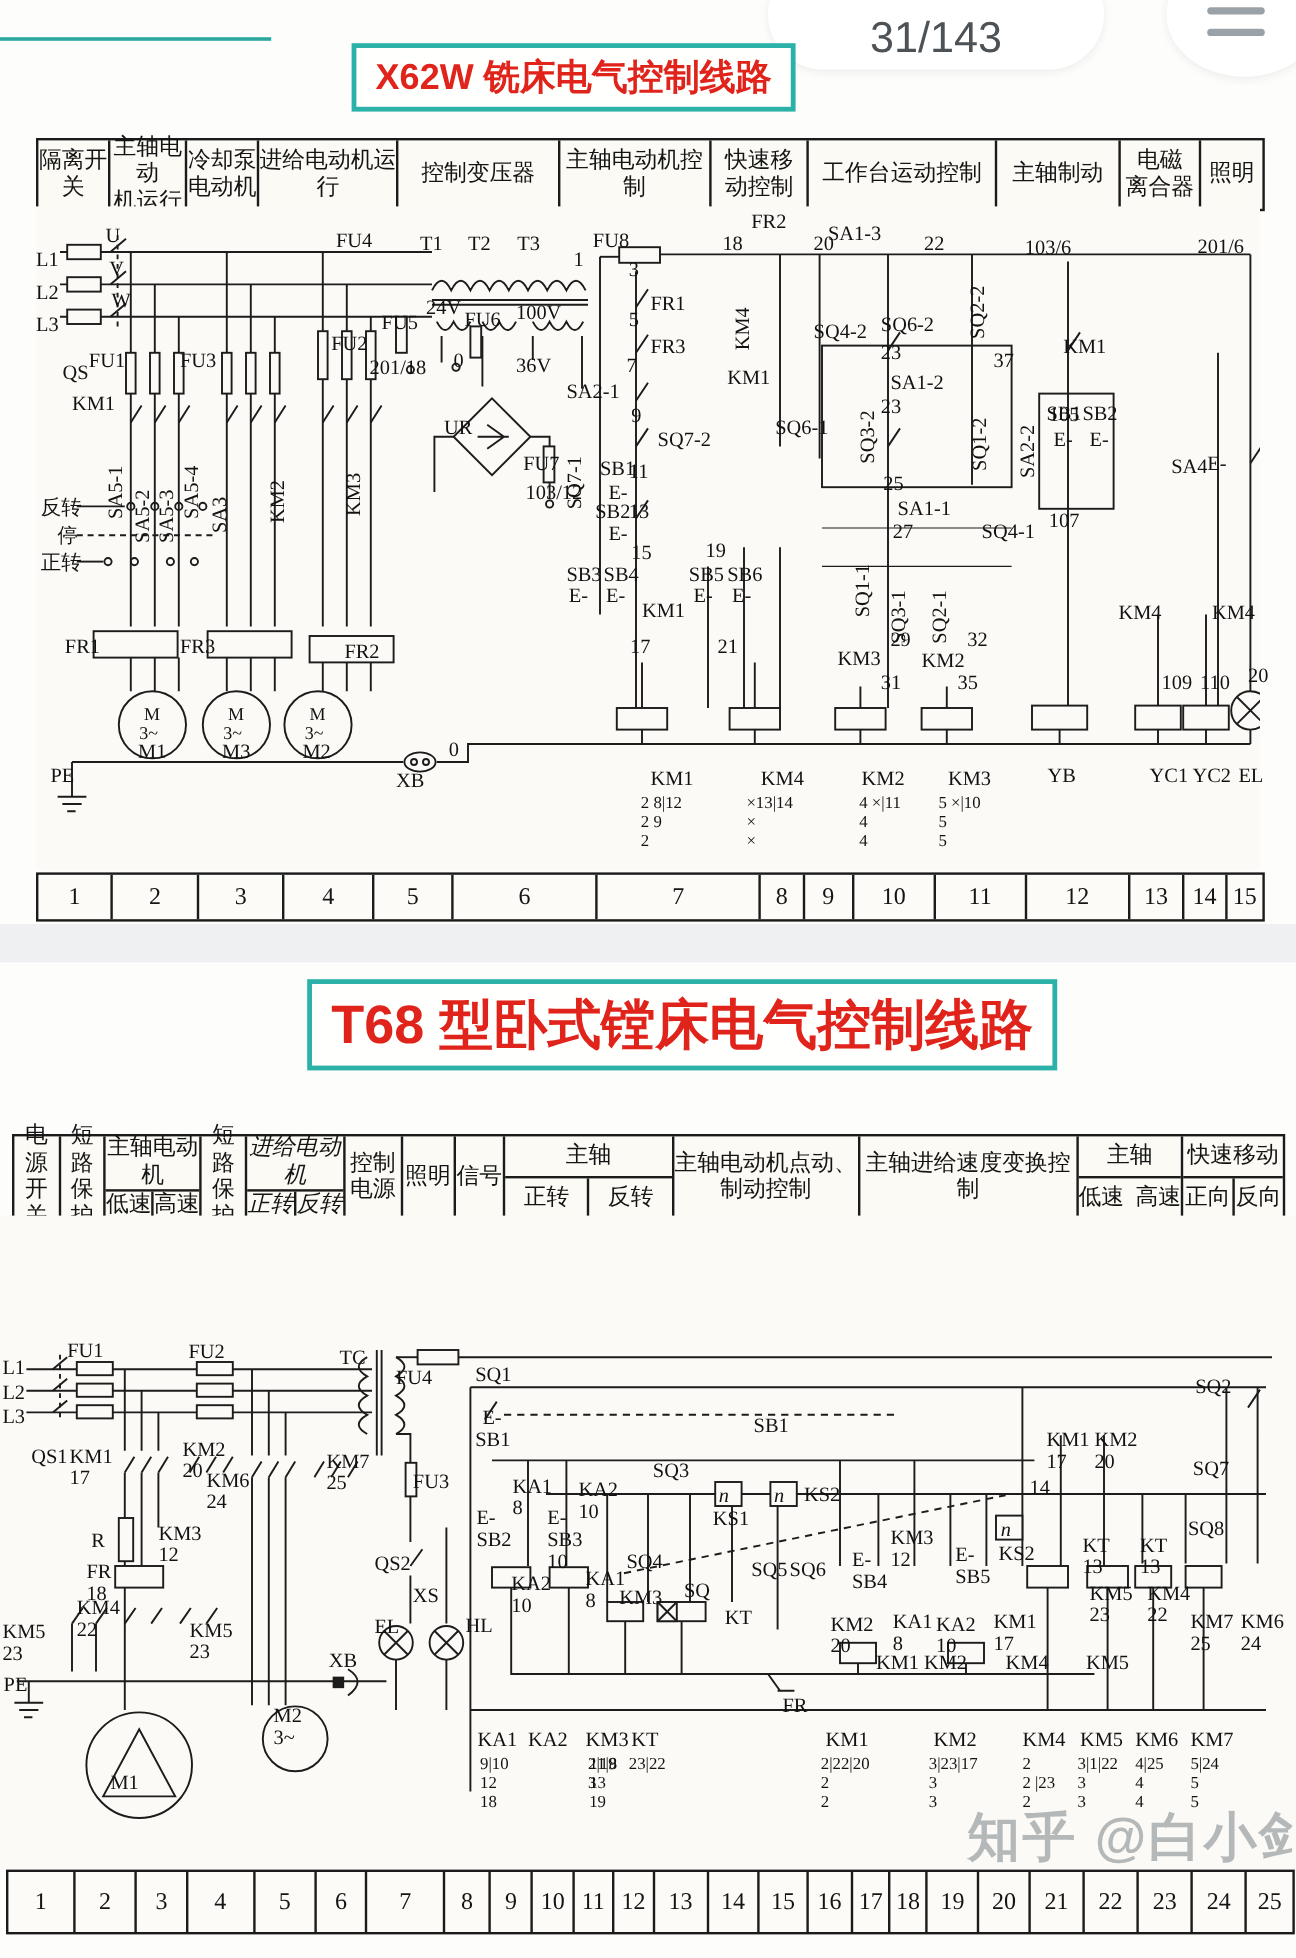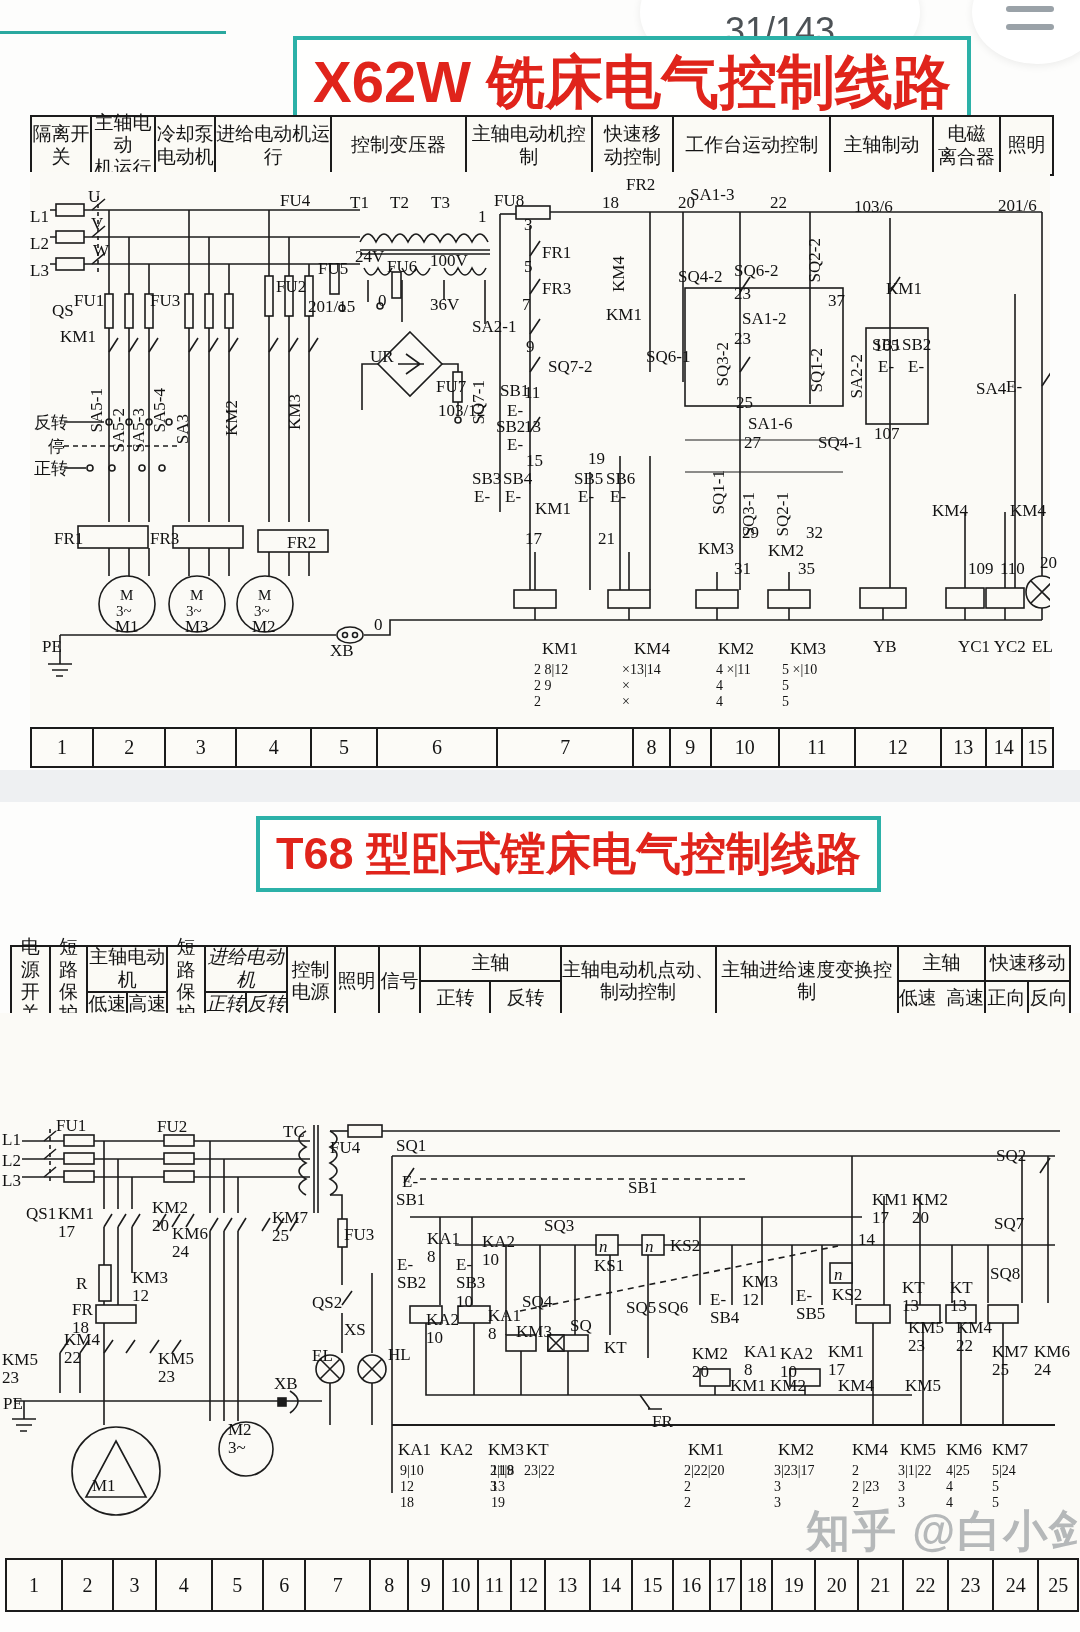--- a/index.html
+++ b/index.html
@@ -10,21 +10,21 @@
   #page-pill{position:absolute;top:-34px;left:640px;width:280px;height:92px;background:#fff;
              border-radius:46px;box-shadow:0 2px 8px rgba(0,0,0,.07);}
   #page-indicator{position:absolute;left:0;right:0;top:44px;text-align:center;font-size:36px;color:#4d5256;
                   font-family:"Liberation Sans",sans-serif;}
   #menu-btn{position:absolute;top:-40px;right:-22px;width:130px;height:104px;background:#fff;border-radius:50%;
             box-shadow:0 2px 8px rgba(0,0,0,.07);}
   .menu-bar{position:absolute;left:34px;width:48px;height:6px;border-radius:3px;background:#9aa2a8;}
   .tbox{position:absolute;border:4px solid #2cb1a8;background:#fffffe;color:#e0241b;
         font-family:"Liberation Sans",sans-serif;font-weight:bold;text-align:center;
         padding:4px 16px;white-space:nowrap;}
-  #title1{left:293px;top:36px;font-size:58px;}
+  #title1{left:293px;top:36px;font-size:30px;}
   #title2{left:256px;top:816px;font-size:45px;}
   #band{position:absolute;left:0;top:770px;width:1080px;height:32px;background:#eef0f2;}
   
   .hdr{position:absolute;display:flex;border:2px solid #1b1b1b;background:#fbfaf5;}
   .hcell{flex-basis:0;border-right:2px solid #1b1b1b;display:flex;flex-direction:column;justify-content:center;
          align-items:stretch;text-align:center;font-size:19px;line-height:1.18;white-space:pre-line;}
   .hcell:last-child{border-right:none;}
   .hcell > span{display:block;}
   .htop{flex:1;display:flex;align-items:center;justify-content:center;border-bottom:2px solid #1b1b1b;}
   .hbot{flex:1;display:flex;}
@@ -217,21 +217,21 @@
       <span class="lbl" style="left: 300px; top: 470px;">XB</span>
       <span class="lbl" style="left: 344px; top: 444px;">0</span>
       <span class="lbl" style="left: 250px; top: 20px;">FU4</span>
       <span class="lbl" style="left: 320px; top: 22px;">T1</span>
       <span class="lbl" style="left: 360px; top: 22px;">T2</span>
       <span class="lbl" style="left: 401px; top: 22px;">T3</span>
       <span class="lbl" style="left: 288px; top: 88px;">FU5</span>
       <span class="lbl" style="left: 325px; top: 76px;">24V</span>
       <span class="lbl" style="left: 357px; top: 86px;">FU6</span>
       <span class="lbl" style="left: 400px; top: 80px;">100V</span>
-      <span class="lbl" style="left: 278px; top: 126px;">201/15</span>
+      <span class="lbl" style="left: 278px; top: 126px;">201/18</span>
       <span class="lbl" style="left: 348px; top: 120px;">0</span>
       <span class="lbl" style="left: 400px; top: 124px;">36V</span>
       <span class="lbl" style="left: 340px; top: 176px;">UR</span>
       <span class="lbl" style="left: 406px; top: 206px;">FU7</span>
       <span class="lbl" style="left: 408px; top: 230px;">103/12</span>
       <span class="lbl" style="left: 464px; top: 20px;">FU8</span>
       <span class="lbl" style="left: 448px; top: 36px;">1</span>
       <span class="lbl" style="left: 494px; top: 44px;">3</span>
       <span class="lbl" style="left: 512px; top: 72px;">FR1</span>
       <span class="lbl" style="left: 494px; top: 86px;">5</span>
@@ -271,21 +271,21 @@
       <span class="lbl" style="left: 704px; top: 90px;">SQ6-2</span>
       <span class="lbl vert" style="left: 776px; top: 66px;">SQ2-2</span>
       <span class="lbl" style="left: 704px; top: 113px;">23</span>
       <span class="lbl" style="left: 712px; top: 138px;">SA1-2</span>
       <span class="lbl" style="left: 704px; top: 158px;">23</span>
       <span class="lbl" style="left: 798px; top: 120px;">37</span>
       <span class="lbl vert" style="left: 684px; top: 170px;">SQ3-2</span>
       <span class="lbl vert" style="left: 778px; top: 176px;">SQ1-2</span>
       <span class="lbl" style="left: 616px; top: 176px;">SQ6-1</span>
       <span class="lbl" style="left: 706px; top: 222px;">25</span>
-      <span class="lbl" style="left: 718px; top: 243px;">SA1-6</span>
+      <span class="lbl" style="left: 718px; top: 243px;">SA1-1</span>
       <span class="lbl" style="left: 714px; top: 262px;">27</span>
       <span class="lbl" style="left: 788px; top: 262px;">SQ4-1</span>
       <span class="lbl vert" style="left: 680px; top: 298px;">SQ1-1</span>
       <span class="lbl vert" style="left: 710px; top: 320px;">SQ3-1</span>
       <span class="lbl vert" style="left: 744px; top: 320px;">SQ2-1</span>
       <span class="lbl" style="left: 712px; top: 352px;">29</span>
       <span class="lbl" style="left: 776px; top: 352px;">32</span>
       <span class="lbl" style="left: 668px; top: 368px;">KM3</span>
       <span class="lbl" style="left: 738px; top: 370px;">KM2</span>
       <span class="lbl" style="left: 704px; top: 388px;">31</span>

